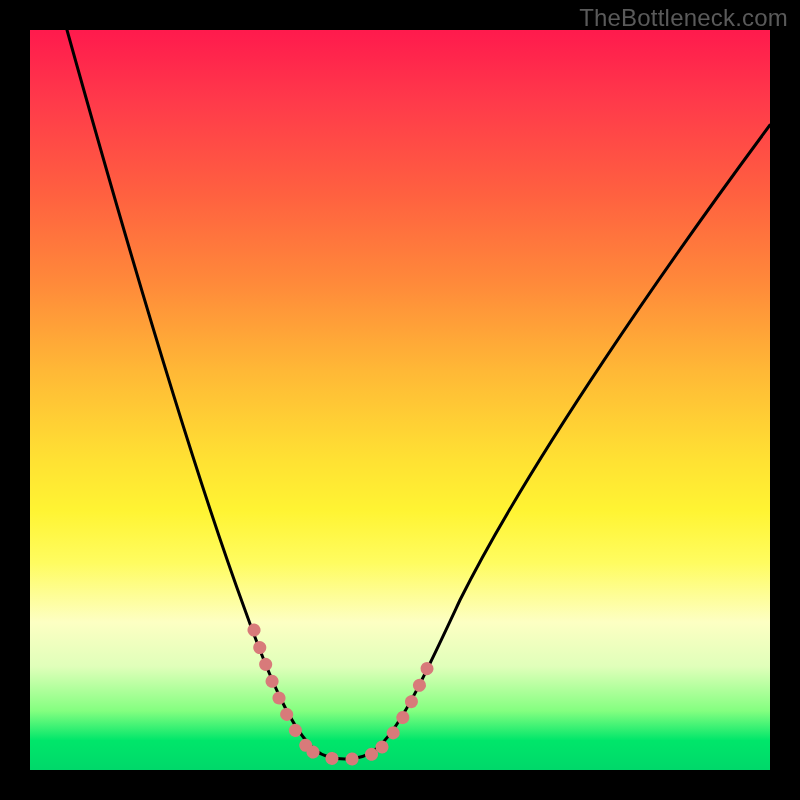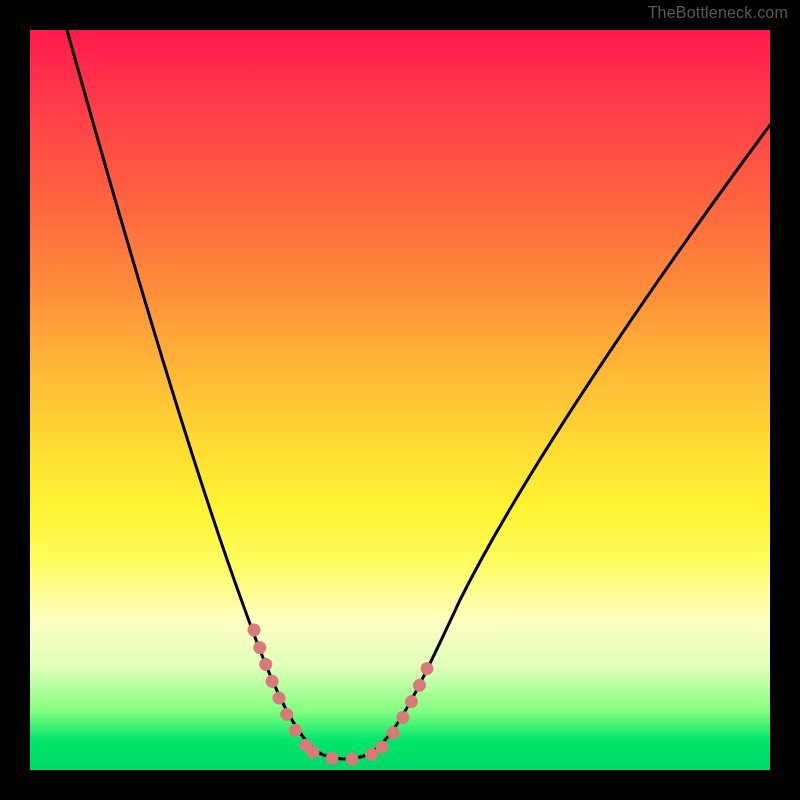--- a/index.html
+++ b/index.html
@@ -9,21 +9,21 @@
     height: 800px;
     background: #000;
     position: relative;
     font-family: Arial, Helvetica, sans-serif;
   }
   .watermark {
     position: absolute;
     top: 4px;
     right: 12px;
     color: #5a5a5a;
-    font-size: 16px;
+    font-size: 24px;
     z-index: 10;
     letter-spacing: 0.2px;
   }
   .plot-area {
     position: absolute;
     left: 30px;
     top: 30px;
     width: 740px;
     height: 740px;
     background: linear-gradient(to bottom,

